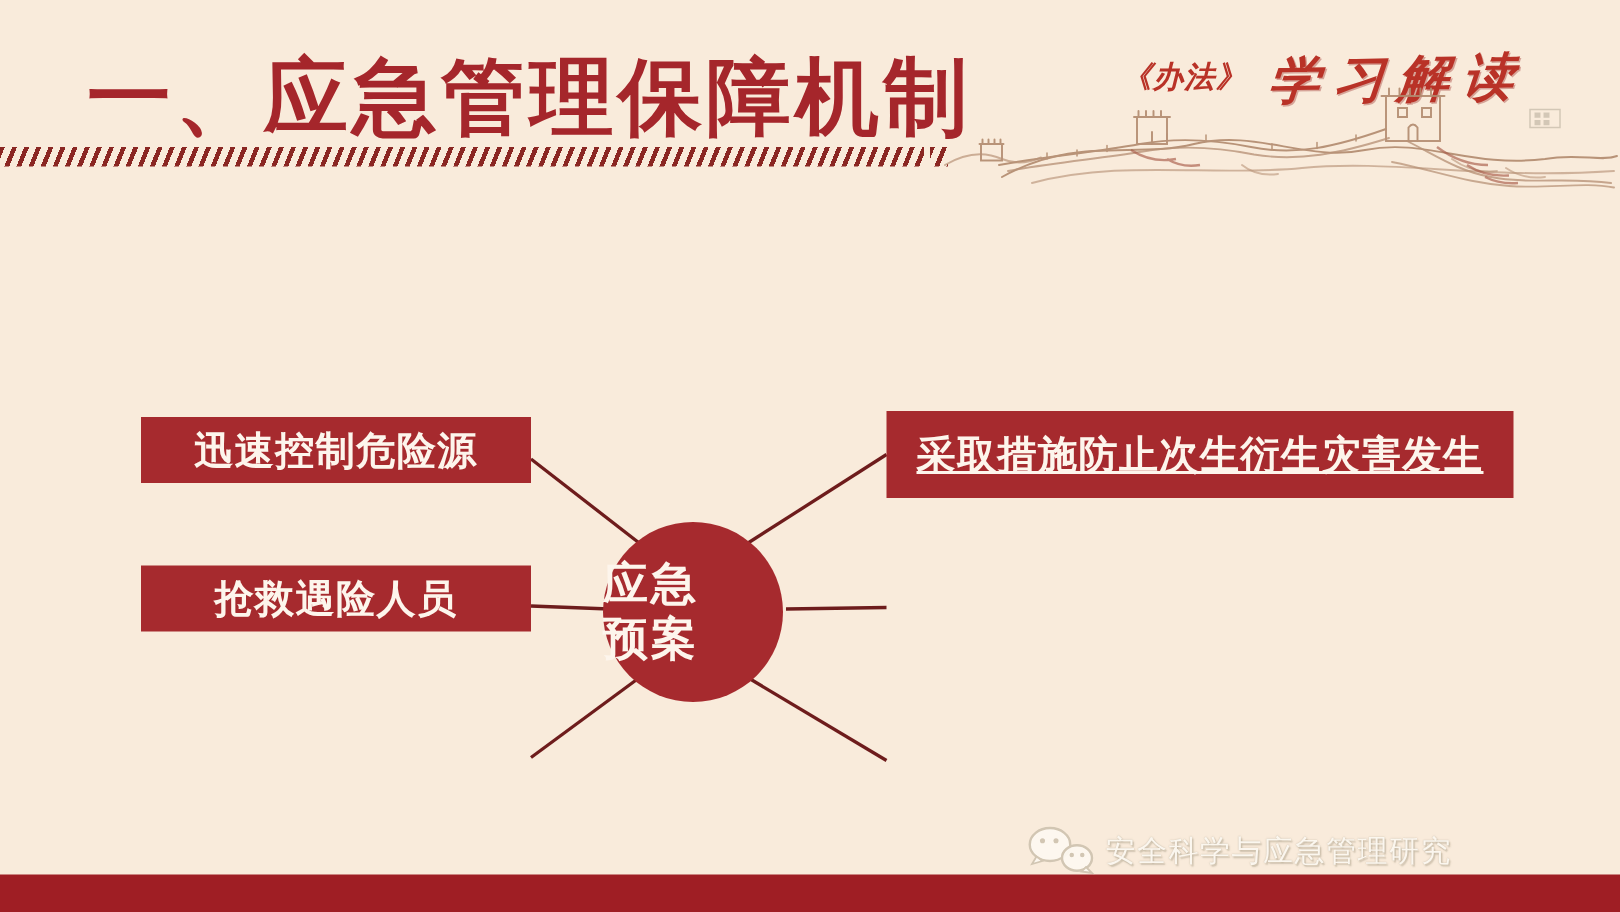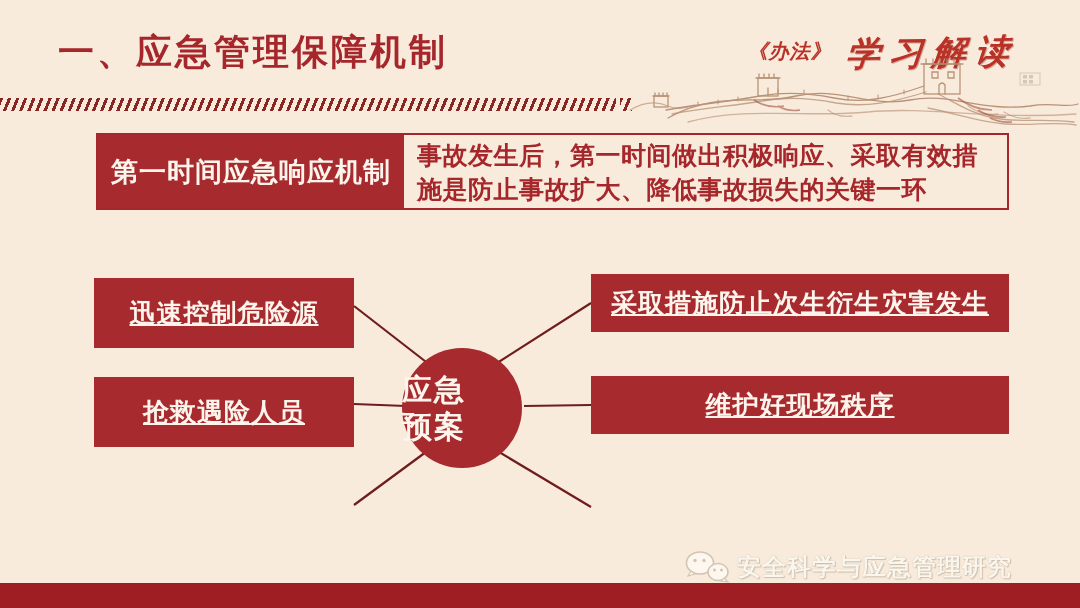--- a/index.html
+++ b/index.html
@@ -4,21 +4,21 @@
 <style>
   html,body{margin:0;padding:0;}
   .slide{
     position:relative;width:1080px;height:608px;overflow:hidden;
     background:#f9ebdb;
     font-family:"Liberation Sans","DejaVu Sans",sans-serif;
   }
   
   .page-title{
     position:absolute;left:58px;top:28px;
-    font-size:36px;font-weight:800;color:#a5262b;letter-spacing:3px;
+    font-size:56px;font-weight:800;color:#a5262b;letter-spacing:3px;
     white-space:nowrap;
   }
   
   .corner-note{
     position:absolute;right:62px;top:30px;color:#b93227;white-space:nowrap;
   }
   .corner-note .book{
     font-family:"Liberation Serif","DejaVu Serif",serif;
     font-size:20px;font-weight:700;font-style:italic;letter-spacing:1px;
     vertical-align:6px;
@@ -56,34 +56,34 @@
     flex:1;color:#a5262b;font-size:25px;font-weight:700;
     line-height:1.34;padding:4px 12px 0 13px;letter-spacing:.5px;
   }
   
   .connectors{position:absolute;left:0;top:0;z-index:1;}
   .node{
     position:absolute;background:#a62a2e;color:#fdf5ec;z-index:2;
     display:flex;align-items:center;justify-content:center;
     font-size:26px;font-weight:700;letter-spacing:1px;white-space:nowrap;
   }
-  .node.l{left:94px;width:260px;height:70px;text-decoration:underline;}
+  .node.l{left:94px;width:260px;height:44px;}
   .node.r{left:591px;width:418px;height:58px;text-decoration:underline;}
   .hub{
     position:absolute;left:402px;top:348px;width:120px;height:120px;z-index:2;
     background:#a62a2e;border-radius:50%;color:#fdf5ec;
     display:flex;flex-direction:column;justify-content:center;
     font-size:30px;font-weight:700;line-height:1.25;letter-spacing:2px;
   }
   
   .watermark{
     position:absolute;left:683px;top:549px;display:flex;align-items:center;z-index:3;
   }
   .watermark .wm-text{
-    margin-left:6px;font-size:24px;font-weight:700;letter-spacing:1px;
+    margin-left:6px;font-size:20px;font-weight:400;letter-spacing:1px;
     color:rgba(253,249,241,.96);
     text-shadow:0 0 1px rgba(160,148,125,.65),1px 1px 1px rgba(160,148,125,.45);
     white-space:nowrap;
   }
   
   .bottom-bar{
     position:absolute;left:0;top:583px;width:1080px;height:25px;background:#9f1e24;
   }
 </style>
 </head>
@@ -134,41 +134,36 @@
 
     <g opacity="0.55">
       <rect x="392" y="25" width="20" height="12" fill="none" stroke="#b5ab99" stroke-width="1"></rect>
       <rect x="395" y="27" width="4" height="3.5" fill="#b5ab99"></rect>
       <rect x="401" y="27" width="4" height="3.5" fill="#b5ab99"></rect>
       <rect x="395" y="32" width="4" height="3.5" fill="#b5ab99"></rect>
       <rect x="401" y="32" width="4" height="3.5" fill="#b5ab99"></rect>
     </g>
   </svg>
 
-  <div class="info-box">
-    <div class="label">第一时间应急响应机制</div>
-    <div class="desc">事故发生后，第一时间做出积极响应、采取有效措施是防止事故扩大、降低事故损失的关键一环</div>
-  </div>
 
   <svg class="connectors" width="1080" height="608" viewBox="0 0 1080 608">
     <g stroke="#6e1c1c" stroke-width="2.2">
       <line x1="354" y1="306" x2="430" y2="365"></line>
       <line x1="354" y1="404" x2="406" y2="406"></line>
       <line x1="354" y1="505" x2="430" y2="449"></line>
       <line x1="591" y1="303" x2="494" y2="365"></line>
       <line x1="591" y1="405" x2="524" y2="406"></line>
       <line x1="591" y1="507" x2="494" y2="449"></line>
     </g>
   </svg>
 
   <div class="node l" style="top:278px">迅速控制危险源</div>
   <div class="node l" style="top:377px">抢救遇险人员</div>
 
   <div class="node r" style="top:274px">采取措施防止次生衍生灾害发生</div>
-  <div class="node r" style="top:376px">维护好现场秩序</div>
 
   <div class="hub">
     <span>应急</span>
     <span>预案</span>
   </div>
 
   <div class="watermark">
     <svg width="48" height="36" viewBox="0 0 48 36" opacity="0.92">
       <g>
         <ellipse cx="17" cy="14" rx="13.5" ry="11" fill="rgba(253,249,241,.95)" stroke="#cfc3b0" stroke-width="1.6"></ellipse>

